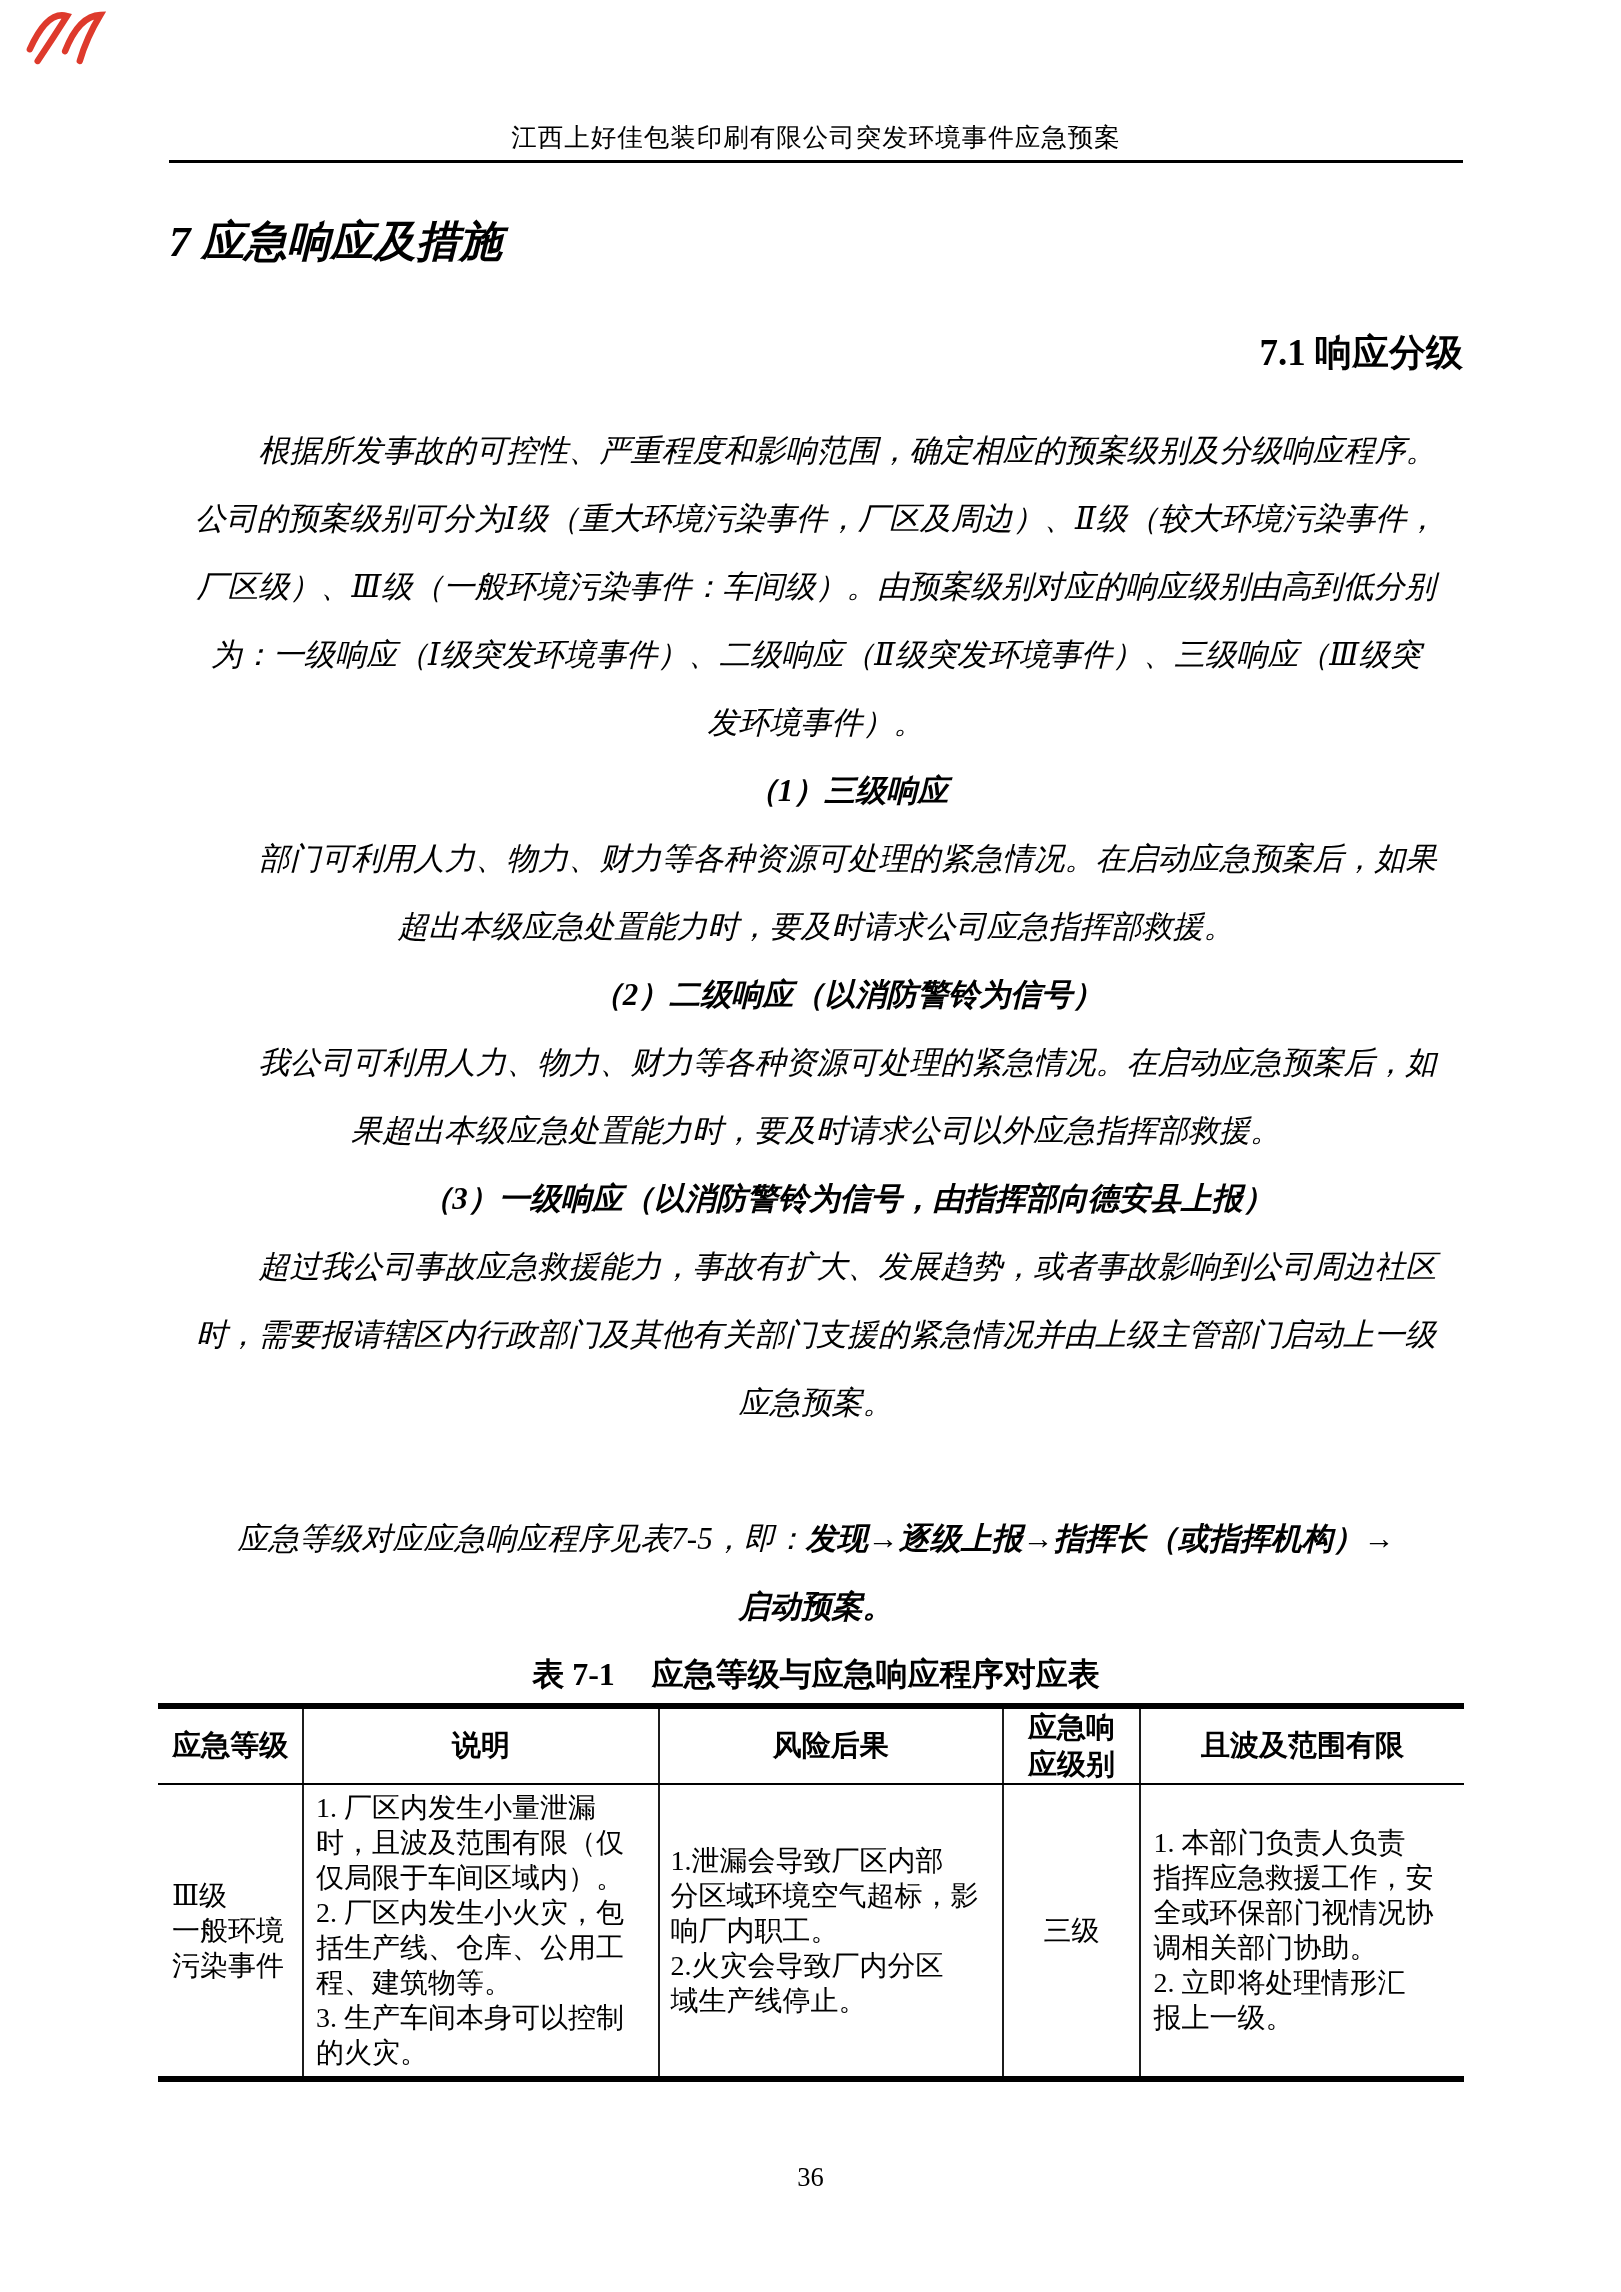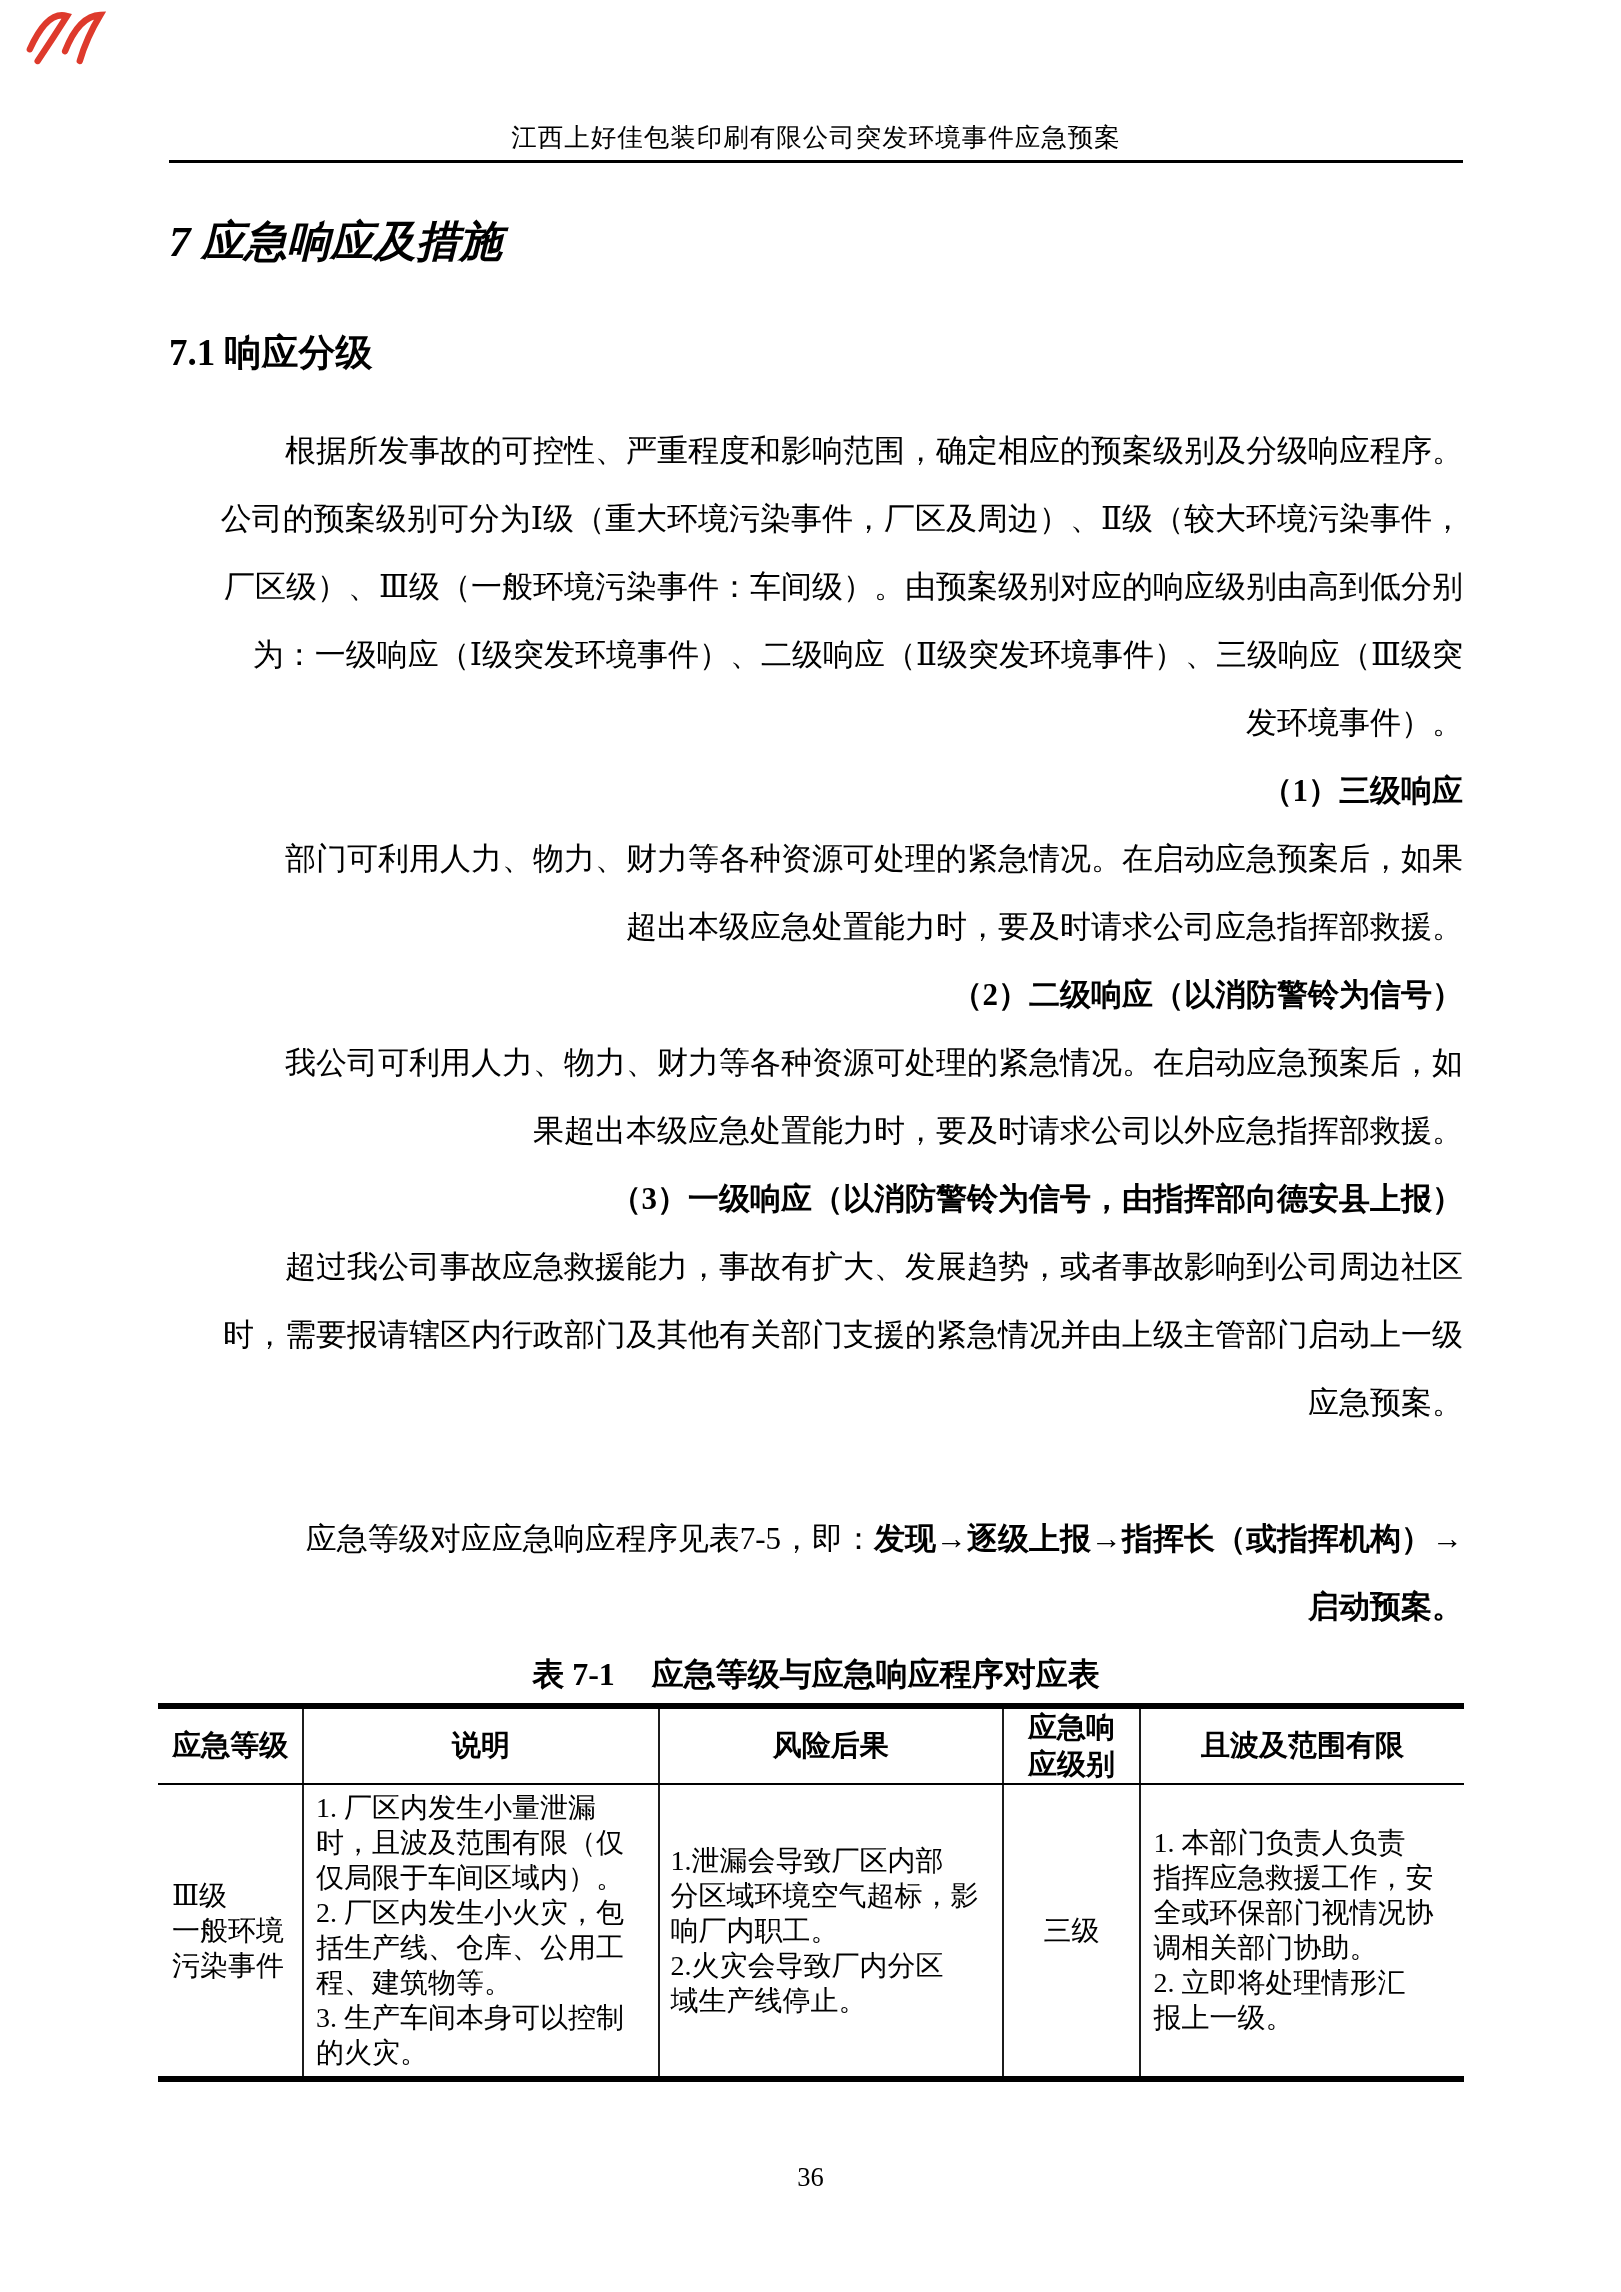--- a/index.html
+++ b/index.html
@@ -7,23 +7,23 @@
   .page {
     position:relative; width:1621px; height:2293px; background:#ffffff;
     overflow:hidden; color:#000;
     font-family:"Liberation Serif","DejaVu Serif",serif;
   }
   .red-marks { position:absolute; left:21.6px; top:3.9px; }
   .content { position:absolute; left:169px; top:12px; width:1294px; }
   .doc-header { margin-top:108px; text-align:center; font-size:25.5px; line-height:35px; letter-spacing:1px; }
   .header-rule { margin-top:4.9px; height:0; border-top:3.9px solid #000; }
   h1.doc-h1 { margin-top:52px; font-size:43px; line-height:53px; font-weight:700;font-style:italic; }
-  h2.doc-h2 { margin-top:61px; font-size:37px; line-height:47px; font-weight:700; }
+  h2.doc-h2 { margin-top:61px; font-size:37px; line-height:47px; font-weight:700;text-align:right; }
   .body-block { margin-top:41px; font-size:31px; line-height:68px; }
-  .line-block { white-space:pre-line; text-align:right; }
+  .line-block { white-space:pre-line; text-align:center;font-style:italic; }
   .indent { text-indent:63px; }
   .bold { font-weight:700; }
   .table-caption { margin-top:9.8px; font-size:32px; line-height:47px; font-weight:700; text-align:center; }
   .caption-label { margin-right:37px; }
   table.resp-table {
     margin:4.9px 0 0 -10.8px; width:1306px; table-layout:fixed; border-collapse:collapse;
     border-top:6.9px solid #000; border-bottom:6.9px solid #000;
   }
   col.c1{width:145px} col.c2{width:355px} col.c3{width:344px} col.c4{width:137px} col.c5{width:324px}
   .resp-table th {

